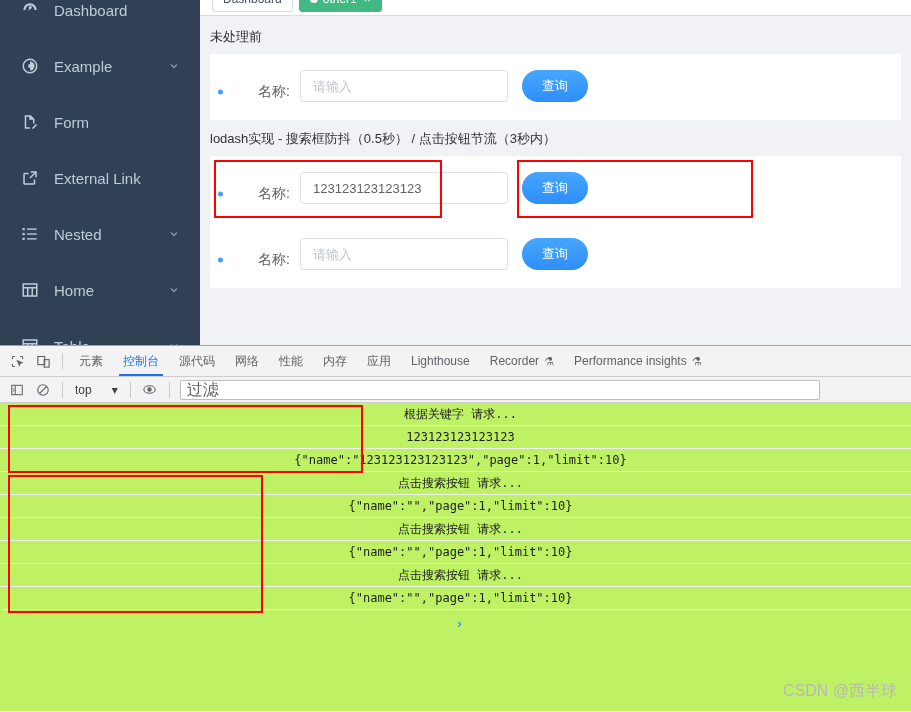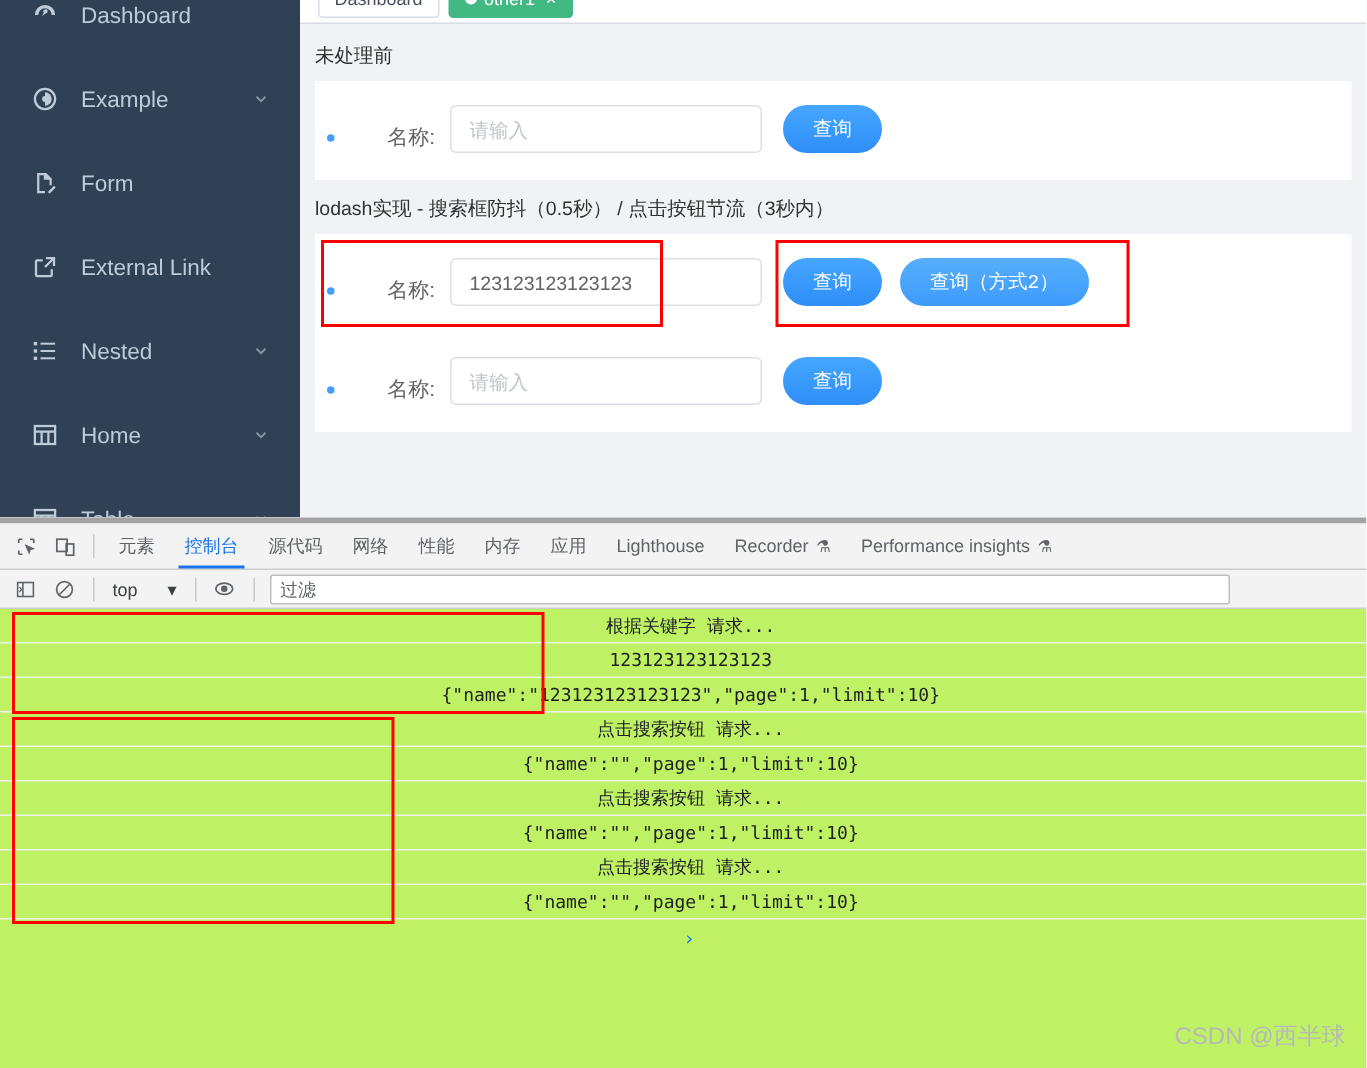--- a/index.html
+++ b/index.html
@@ -84,21 +84,21 @@
     color:#fff; font-size:13px; cursor:pointer; white-space:nowrap;
     font-family:Liberation Mono, monospace;
   }
   .btn.b2 { background:linear-gradient(180deg,#57aefc 0%,#3d9bfb 100%); }
 
   .hl-box { position:absolute; border:2px solid #ff0000; pointer-events:none; }
 
   
   .devtools {
     position:absolute; left:0; top:345px; width:911px; height:367px;
-    background:#ffffff; border-top:4px solid #a3a3a3;
+    background:#ffffff; border-top:1px solid #a3a3a3;
   }
   .dt-tabbar {
     height:31px; display:flex; align-items:center;
     border-bottom:1px solid #cdcdcd; background:#f3f3f3; padding-left:4px;
   }
   .dt-iconbtn {
     width:26px; height:24px; display:flex; align-items:center; justify-content:center;
     color:#5f6368;
   }
   .dt-sep { width:1px; height:16px; background:#c9c9c9; margin:0 6px; }
@@ -115,21 +115,21 @@
   .dt-filterbar {
     height:26px; display:flex; align-items:center;
     border-bottom:1px solid #cdcdcd; background:#f3f3f3; padding-left:4px;
   }
   .dt-ctx {
     font-size:12px; color:#3c4043; display:flex; align-items:center; gap:20px;
     padding:0 6px;
   }
   .dt-filter-input {
     flex:1; height:20px; border:1px solid #bdbdbd; border-radius:2px;
-    background:#fff; font-size:12px; color:#5f6368; padding:0 6px; margin:0 6px 0 4px;
+    background:#fff; font-size:16px; color:#5f6368; padding:0 6px; margin:0 6px 0 4px;
     outline:none; font-family:"Liberation Sans", sans-serif; max-width:640px;
   }
   .dt-filter-input::placeholder { color:#5f6368; }
 
   .console {
     position:relative; height:308px; background:#bef264; overflow:hidden;
     font-family:"DejaVu Sans Mono","Liberation Mono", monospace;
     font-size:12px; color:#202124;text-align:center;
   }
   .c-line {
@@ -276,21 +276,20 @@
 
       <div class="section-title">lodash实现 - 搜索框防抖（0.5秒） / 点击按钮节流（3秒内）</div>
       <div class="card">
         <div class="form-row">
           <div class="form-label">
             <span class="req-dot"></span>
             <span>名称:</span>
           </div>
           <input class="el-input" id="lodash-input" value="123123123123123" placeholder="请输入" style="">
           <button class="btn" style="margin-left:14px;">查询</button>
-          <button class="btn b2" style="margin-left:12px;">查询（方式2）</button>
         </div>
 
         <div class="hl-box" style="left:4px; top:4px; width:228px; height:58px;"></div>
         <div class="hl-box" style="left:307px; top:4px; width:236px; height:58px;"></div>
       </div>
 
       <div class="card">
         <div class="form-row">
           <div class="form-label">
             <span class="req-dot"></span>

